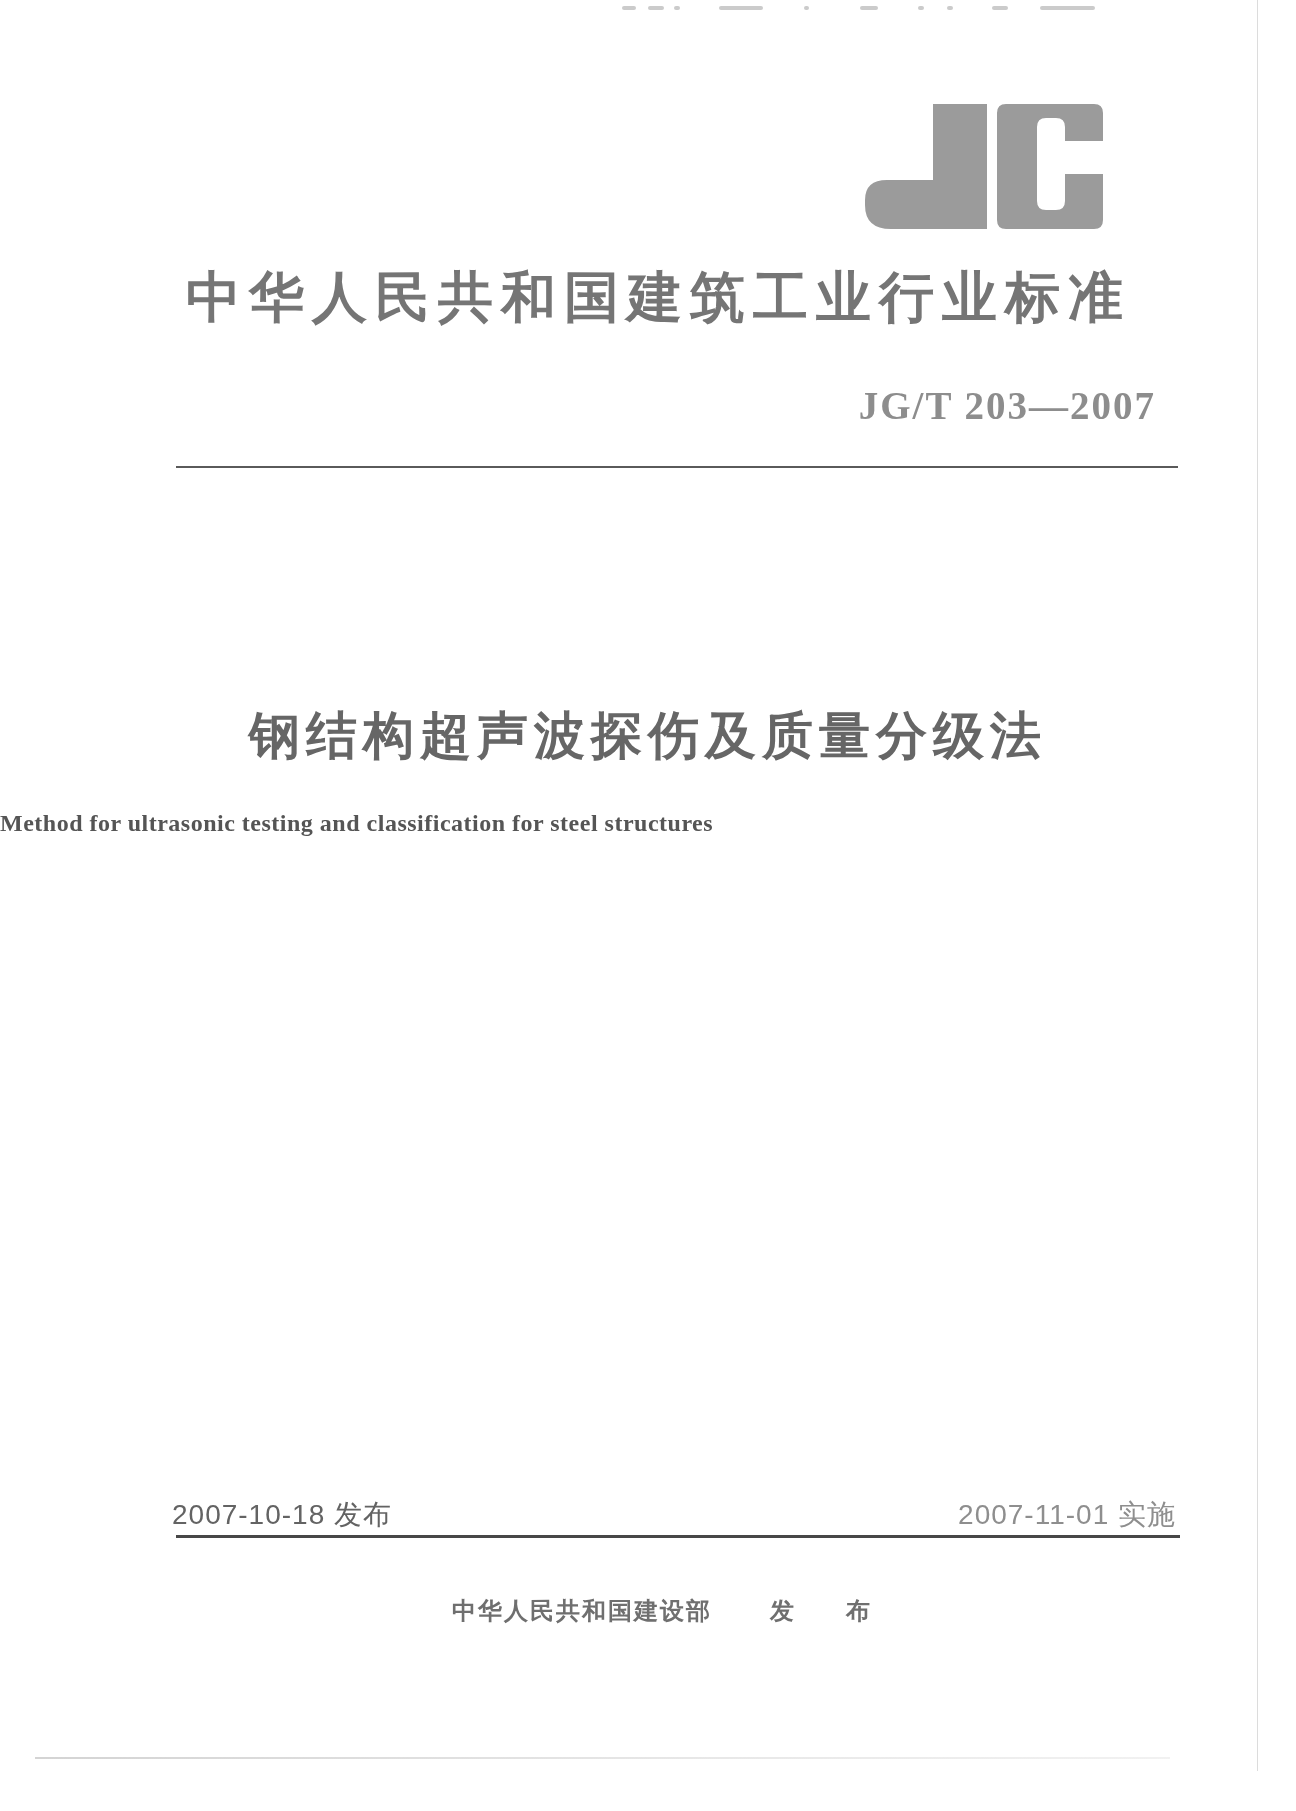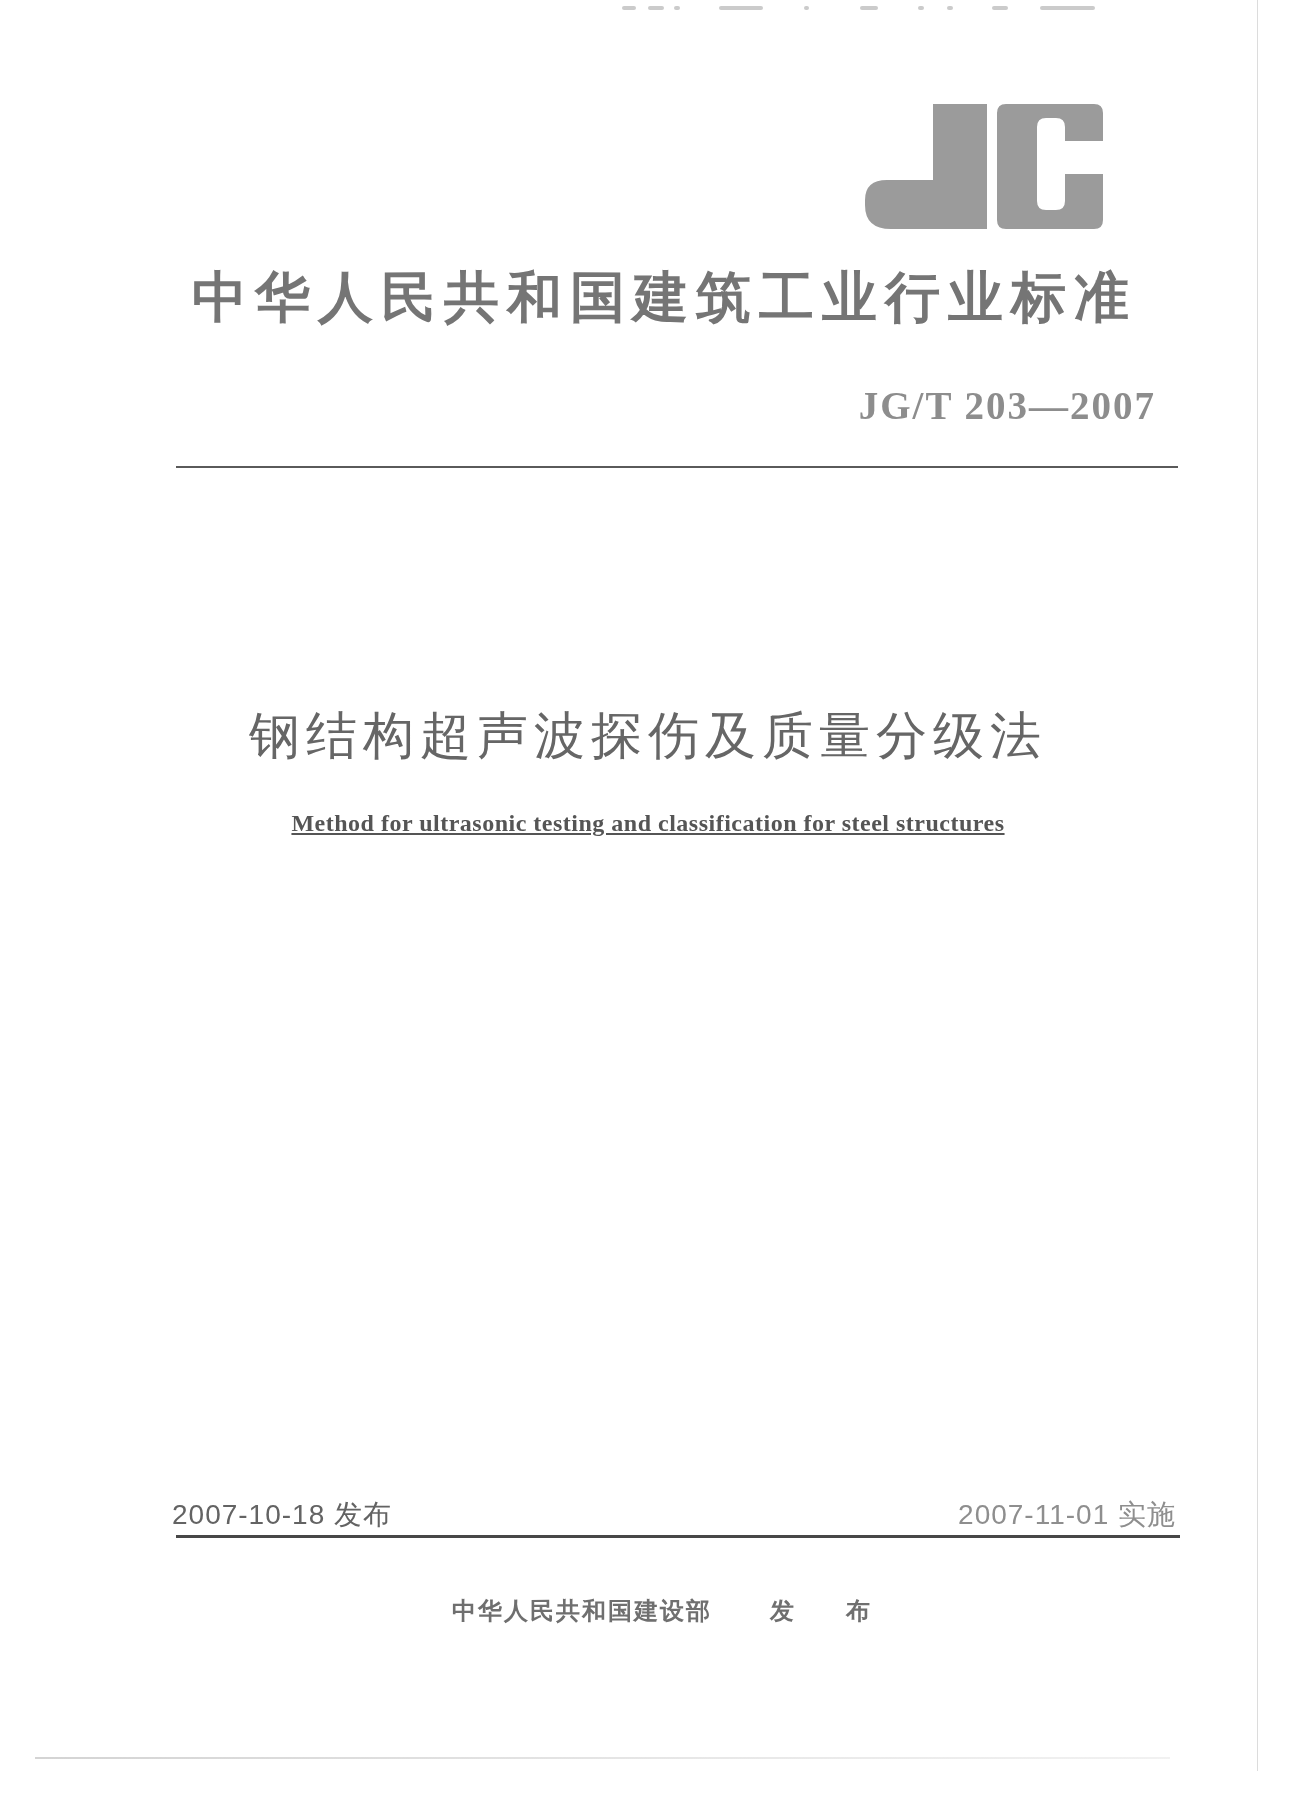--- a/index.html
+++ b/index.html
@@ -24,45 +24,44 @@
   .scan-edge-b{
     position:absolute;left:35px;width:1135px;top:1757px;height:2px;
     background:linear-gradient(to right,#c9c9c9,#e2e2e2 60%,#eeeeee);
     opacity:.8;
   }
   
   .logo{position:absolute;left:865px;top:103px;width:238px;height:127px;}
   .logo svg{display:block;width:100%;height:100%;}
   
   .std-heading{
-    position:absolute;left:192px;top:268px;width:980px;
+    position:absolute;left:186px;top:268px;width:980px;
     font-size:55px;font-weight:bold;color:#757575;
     letter-spacing:8px;white-space:nowrap;line-height:1.1;
   }
   .std-code{
     position:absolute;top:383px;left:700px;width:456px;
     text-align:right;
     font-size:39px;font-weight:bold;color:#8d8d8d;
     letter-spacing:2px;white-space:nowrap;
   }
   .rule-top{
     position:absolute;left:176px;top:466px;width:1002px;height:2px;
     background:#5a5a5a;
   }
   .doc-title-zh{
     position:absolute;left:0;top:702px;width:1296px;
     text-align:center;
-    font-size:51px;font-weight:normal;color:#666666;
+    font-size:51px;font-weight:bold;color:#666666;
     letter-spacing:6px;white-space:nowrap;
   }
   .doc-title-en{
     position:absolute;left:0;top:810px;width:1296px;
-    text-align:center;
     font-size:24px;font-weight:bold;color:#555555;
-    letter-spacing:.5px;white-space:nowrap;text-decoration:underline;
+    letter-spacing:.5px;white-space:nowrap;
   }
   
   .date-row{
     position:absolute;left:172px;top:1496px;width:1004px;height:34px;
     font-family:"Liberation Sans","DejaVu Sans",sans-serif;
   }
   .date-issue{
     position:absolute;left:0;top:0;
     font-size:28px;color:#636363;letter-spacing:1px;white-space:nowrap;
   }

